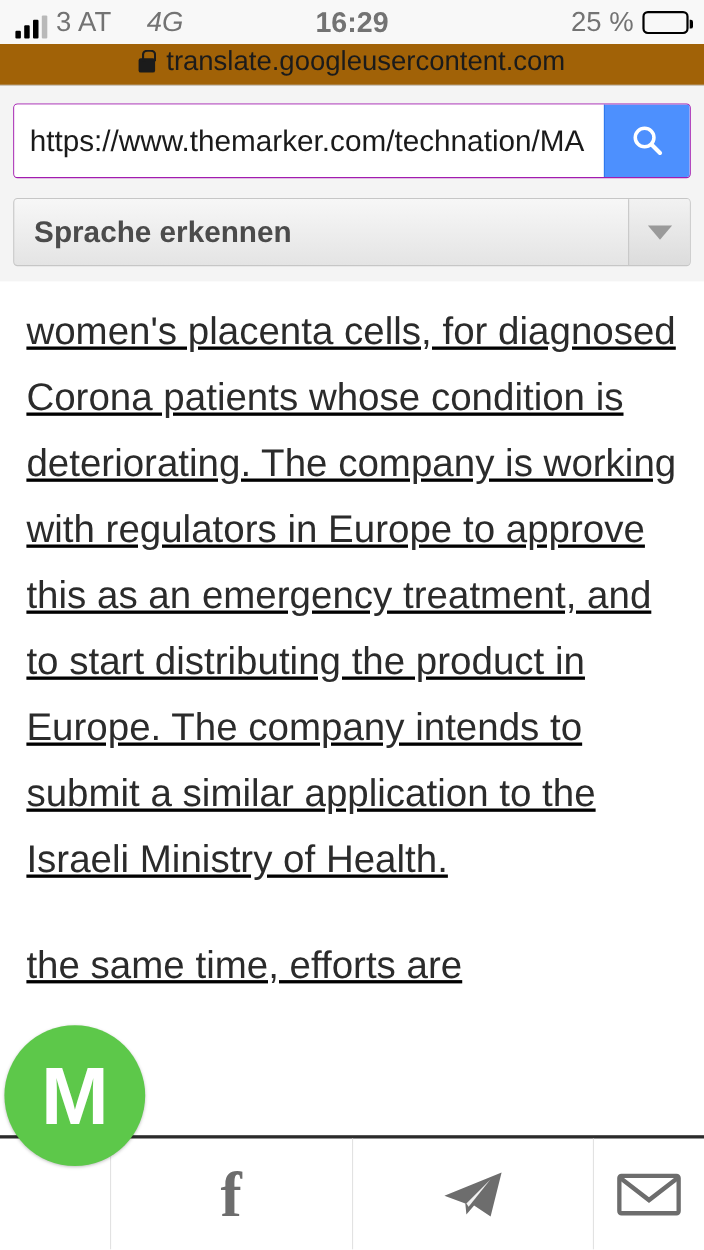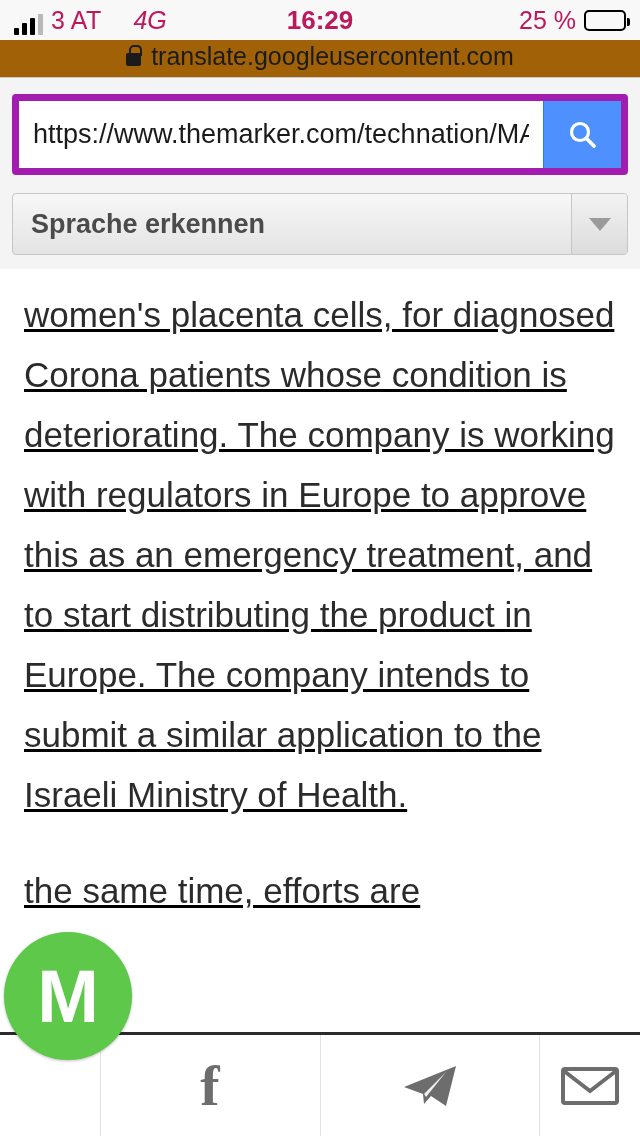--- a/index.html
+++ b/index.html
@@ -18,21 +18,21 @@
   }
 
   
   .statusbar {
     height: 40px;
     background: #f8f8f8;
     display: flex;
     align-items: center;
     padding: 0 14px;
     font-size: 25px;
-    color: #be185d;
+    color: #737373;
     position: relative;
   }
   .sb-left {
     display: flex;
     align-items: flex-end;
     gap: 8px;
   }
   .signal {
     display: flex;
     align-items: flex-end;
@@ -122,22 +122,22 @@
     color: #1b1b1b;
   }
 
   
   .translate-bar {
     background: #f4f4f4;
     padding: 16px 12px 14px 12px;
   }
   .search-row {
     display: flex;
-    height: 81px;
-    border: 7px solid #a21caf;
+    height: 68px;
+    border: 1px solid #a21caf;
     border-radius: 4px;
     overflow: hidden;
     background: #fff;
   }
   .search-input {
     flex: 1;
     border: none;
     outline: none;
     font-size: 27px;
     padding: 0 14px;

